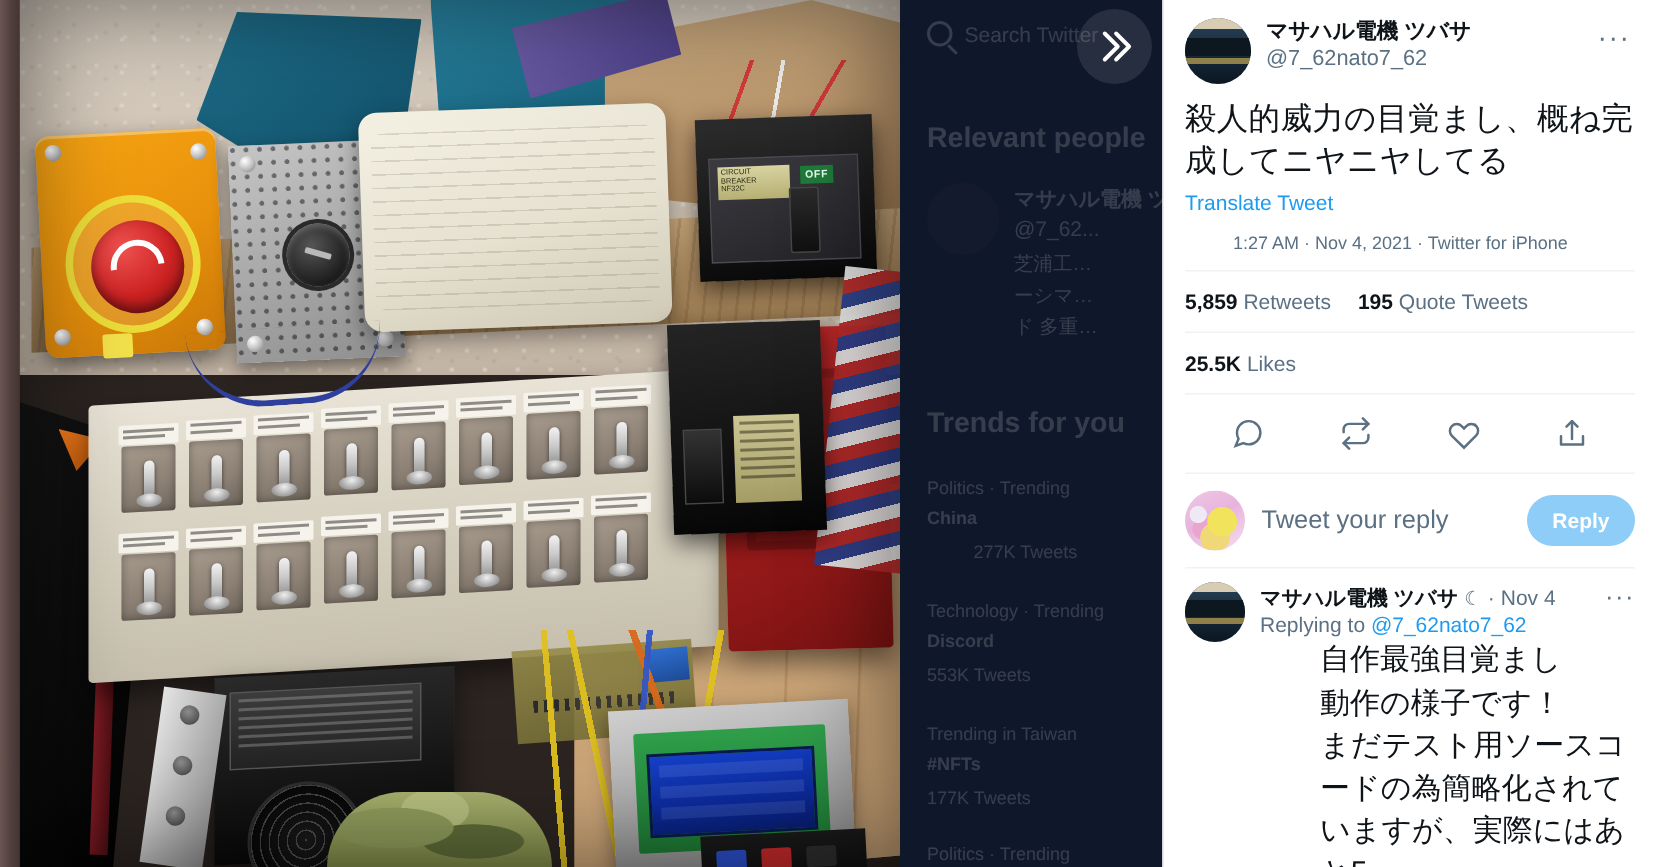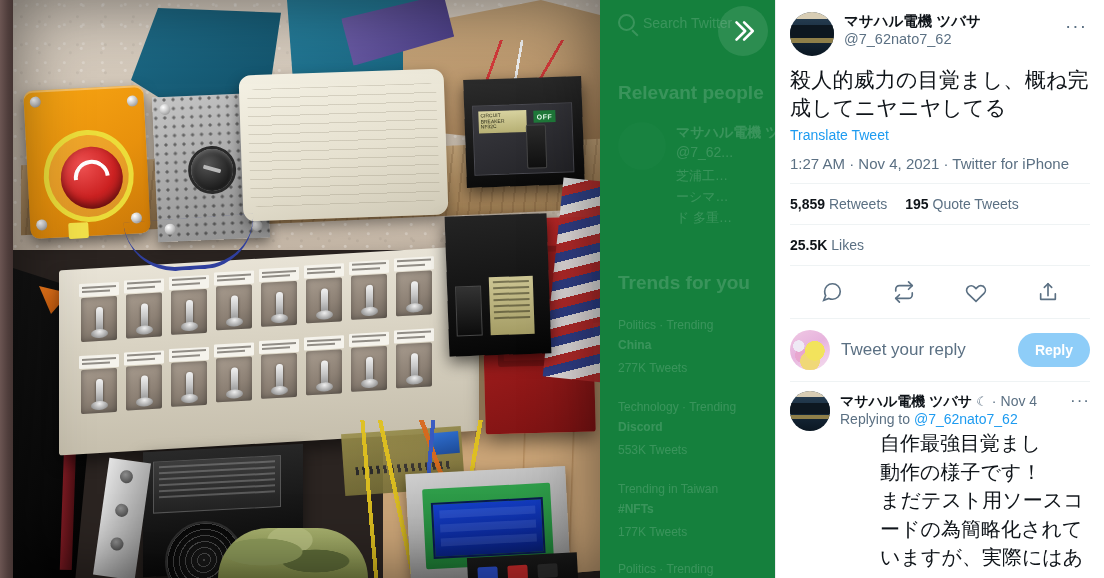--- a/index.html
+++ b/index.html
@@ -361,21 +361,21 @@
     transform: rotate(-5deg);
   }
   .photo-vignette{
     position:absolute; inset:0; pointer-events:none;
     box-shadow: inset 0 0 70px rgba(0,0,0,.55);
   }
 
   
   .dim-ui {
     position: absolute; left: 600px; top: 0; width: 175px; height: 578px;
-    background: #15803d; overflow: hidden;
+    background: #0f172a; overflow: hidden;
   }
   .dim-inner { opacity: .16; color: #fff; }
   .dim-searchbar {
     position: absolute; left: 18px; top: 14px; display: flex; align-items: center; gap: 8px;
   }
   .dim-search-icon { width: 17px; height: 17px; border: 2px solid #fff; border-radius: 50%; position: relative; }
   .dim-search-icon::after { content:""; position:absolute; right:-6px; bottom:-5px; width:8px; height:2px; background:#fff; transform: rotate(45deg); }
   .dim-search-text { font-size: 14px; white-space: nowrap; }
   .dim-h2 { position: absolute; left: 18px; font-size: 19px; font-weight: bold; white-space: nowrap; }
   .dim-rp-avatar { position:absolute; left:18px; top:122px; width:48px; height:48px; border-radius:50%; background:#fff; opacity:.10; }
@@ -427,21 +427,21 @@
   .handle { font-size: 14.5px; color: #5b7083; line-height: 1.3; }
   .more-dots {
     width: 28px; height: 28px; color: #5b7083; display:flex; align-items:center; justify-content:center;
     font-size: 19px; letter-spacing: 1px; cursor: pointer; flex: 0 0 28px;
   }
   .tweet-text {
     padding: 10px 14px 0 14px; font-size: 21px; line-height: 1.32; color: #0f1419;
     letter-spacing: .2px;
   }
   .translate { padding: 6px 14px 0 14px; font-size: 14px; color: #1d9bf0; cursor: pointer; }
-  .meta { padding: 12px 14px 11px 14px; font-size: 15px; color: #5b7083; white-space: nowrap; }
+  .meta { padding: 12px 14px 11px 14px; font-size: 12px; color: #5b7083; white-space: nowrap; margin-left: 32px; }
   .divider { height: 1px; background: #eff3f4; margin: 0 14px; }
   .stats { display: flex; gap: 18px; padding: 12px 14px; font-size: 14px; color: #5b7083; }
   .stats b { color: #0f1419; font-weight: bold; }
   .stat-item { cursor: pointer; white-space: nowrap; }
   .actions { display: flex; justify-content: space-around; padding: 11px 20px; }
   .act { width: 30px; height: 30px; color: #5b7083; cursor: pointer; display:flex; align-items:center; justify-content:center; }
   .act svg { width: 22px; height: 22px; }
   .composer { display: flex; align-items: center; gap: 11px; padding: 11px 14px; }
   .composer .avatar { width: 40px; height: 40px; flex: 0 0 40px; }
   .compose-placeholder { flex: 1; font-size: 17px; color: #5b7083; cursor: text; }
@@ -744,21 +744,21 @@
         <div class="dim-rp-name" style="top:124px;">マサハル電機 ツバサ</div>
         <div class="dim-rp-handle" style="top:144px;">@7_62...</div>
         <div class="dim-rp-bio" style="top:167px;">芝浦工…</div>
         <div class="dim-rp-bio" style="top:188px;">ーシマ…</div>
         <div class="dim-rp-bio" style="top:209px;text-align:center;">ド 多重…</div>
 
         <div class="dim-h2" style="top:272px;">Trends for you</div>
 
         <div class="trend-cat" style="top:318px;">Politics · Trending</div>
         <div class="trend-name" style="top:338px;">China</div>
-        <div class="trend-count" style="top:361px;">277K Tweets</div>
+        <div class="trend-count" style="top:361px;margin-left:31px;">277K Tweets</div>
 
         <div class="trend-cat" style="top:400px;">Technology · Trending</div>
         <div class="trend-name" style="top:420px;">Discord</div>
         <div class="trend-count" style="top:443px;">553K Tweets</div>
 
         <div class="trend-cat" style="top:482px;">Trending in Taiwan</div>
         <div class="trend-name" style="top:502px;">#NFTs</div>
         <div class="trend-count" style="top:525px;">177K Tweets</div>
 
         <div class="trend-cat" style="top:562px;">Politics · Trending</div>

